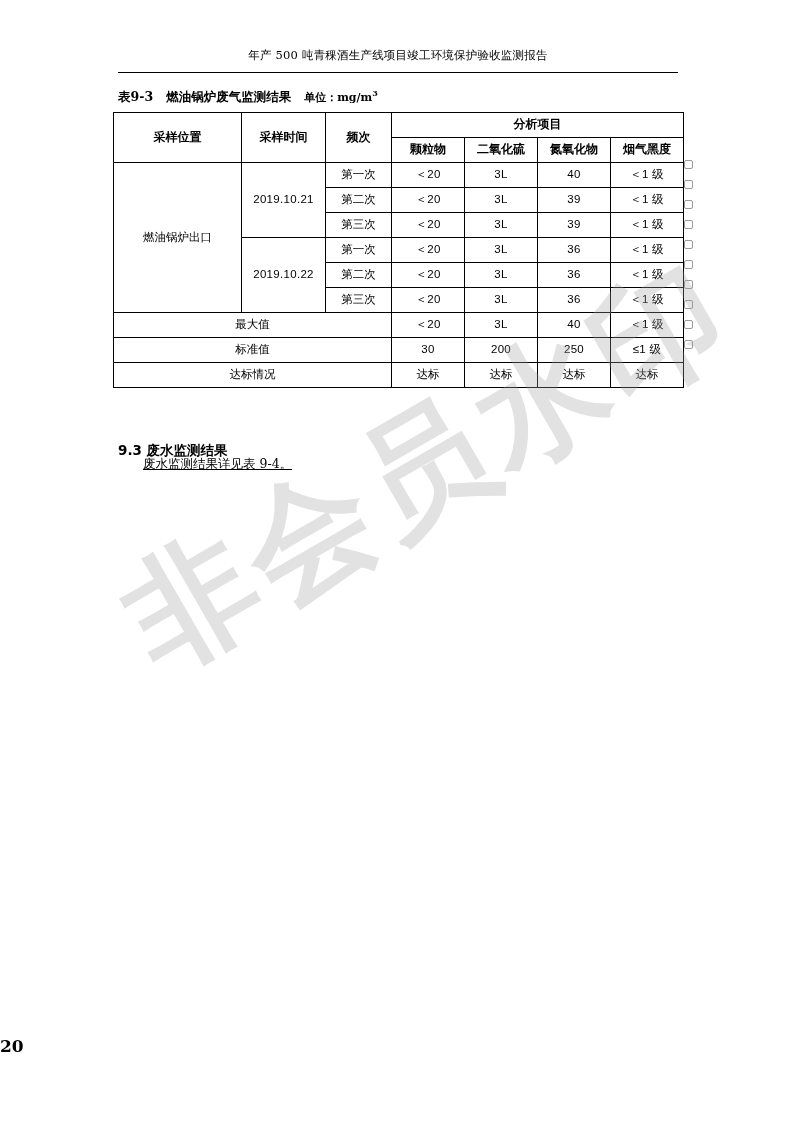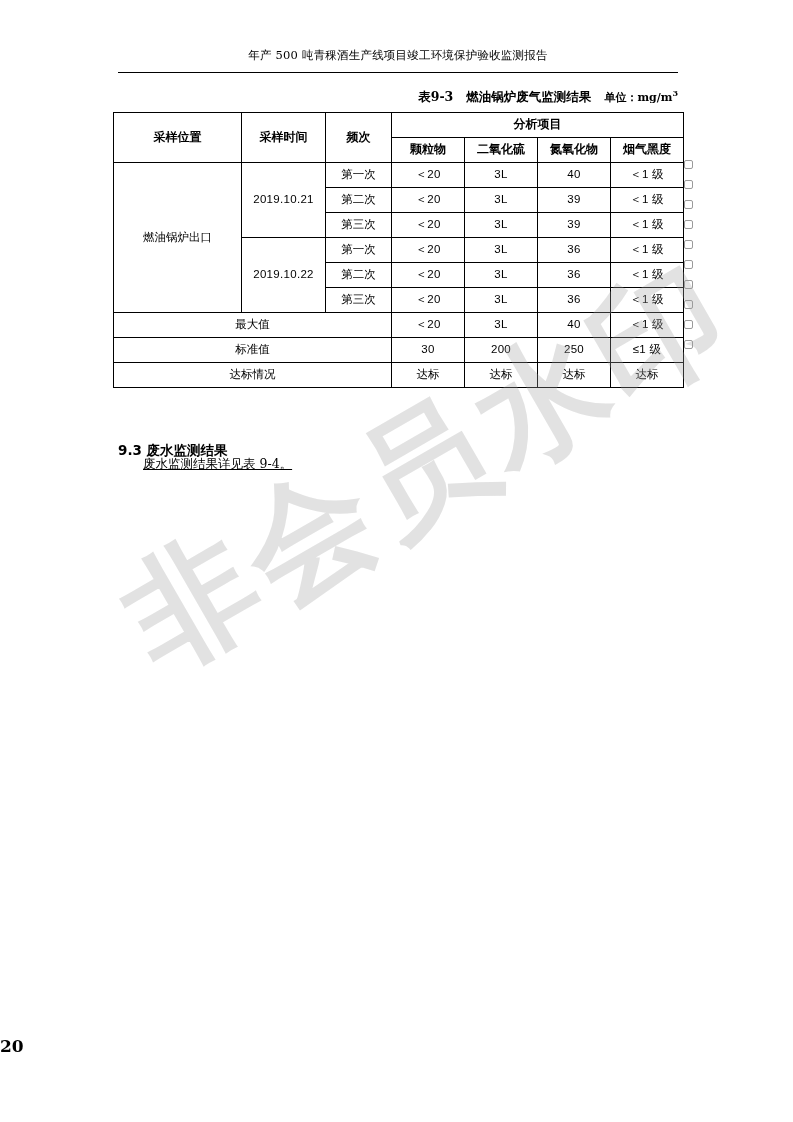--- a/index.html
+++ b/index.html
@@ -38,21 +38,21 @@
     top: 72px;
     width: 560px;
     border-top: 1px solid #000;
   }
   
   .table-caption {
     position: absolute;
     left: 118px;
     top: 88px;
     width: 560px;
-    text-align: right;
+    text-align: left;
     font-size: 12.5px;
     font-weight: bold;
     font-family: "DejaVu Serif", "Liberation Serif", serif;
   }
   .table-caption .unit {
     font-weight: bold;
     font-size: 11px;
   }
   .table-caption sup { font-size: 8px; }
 

